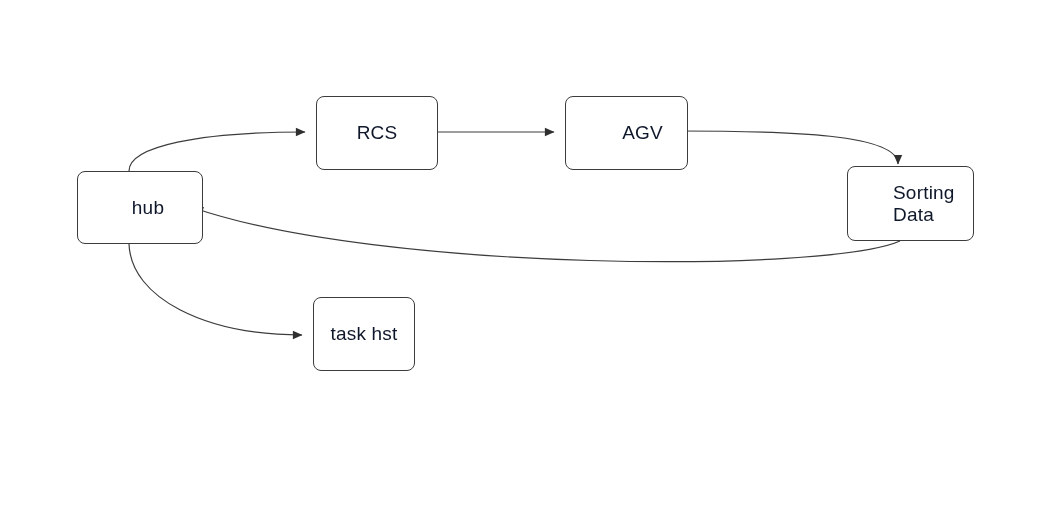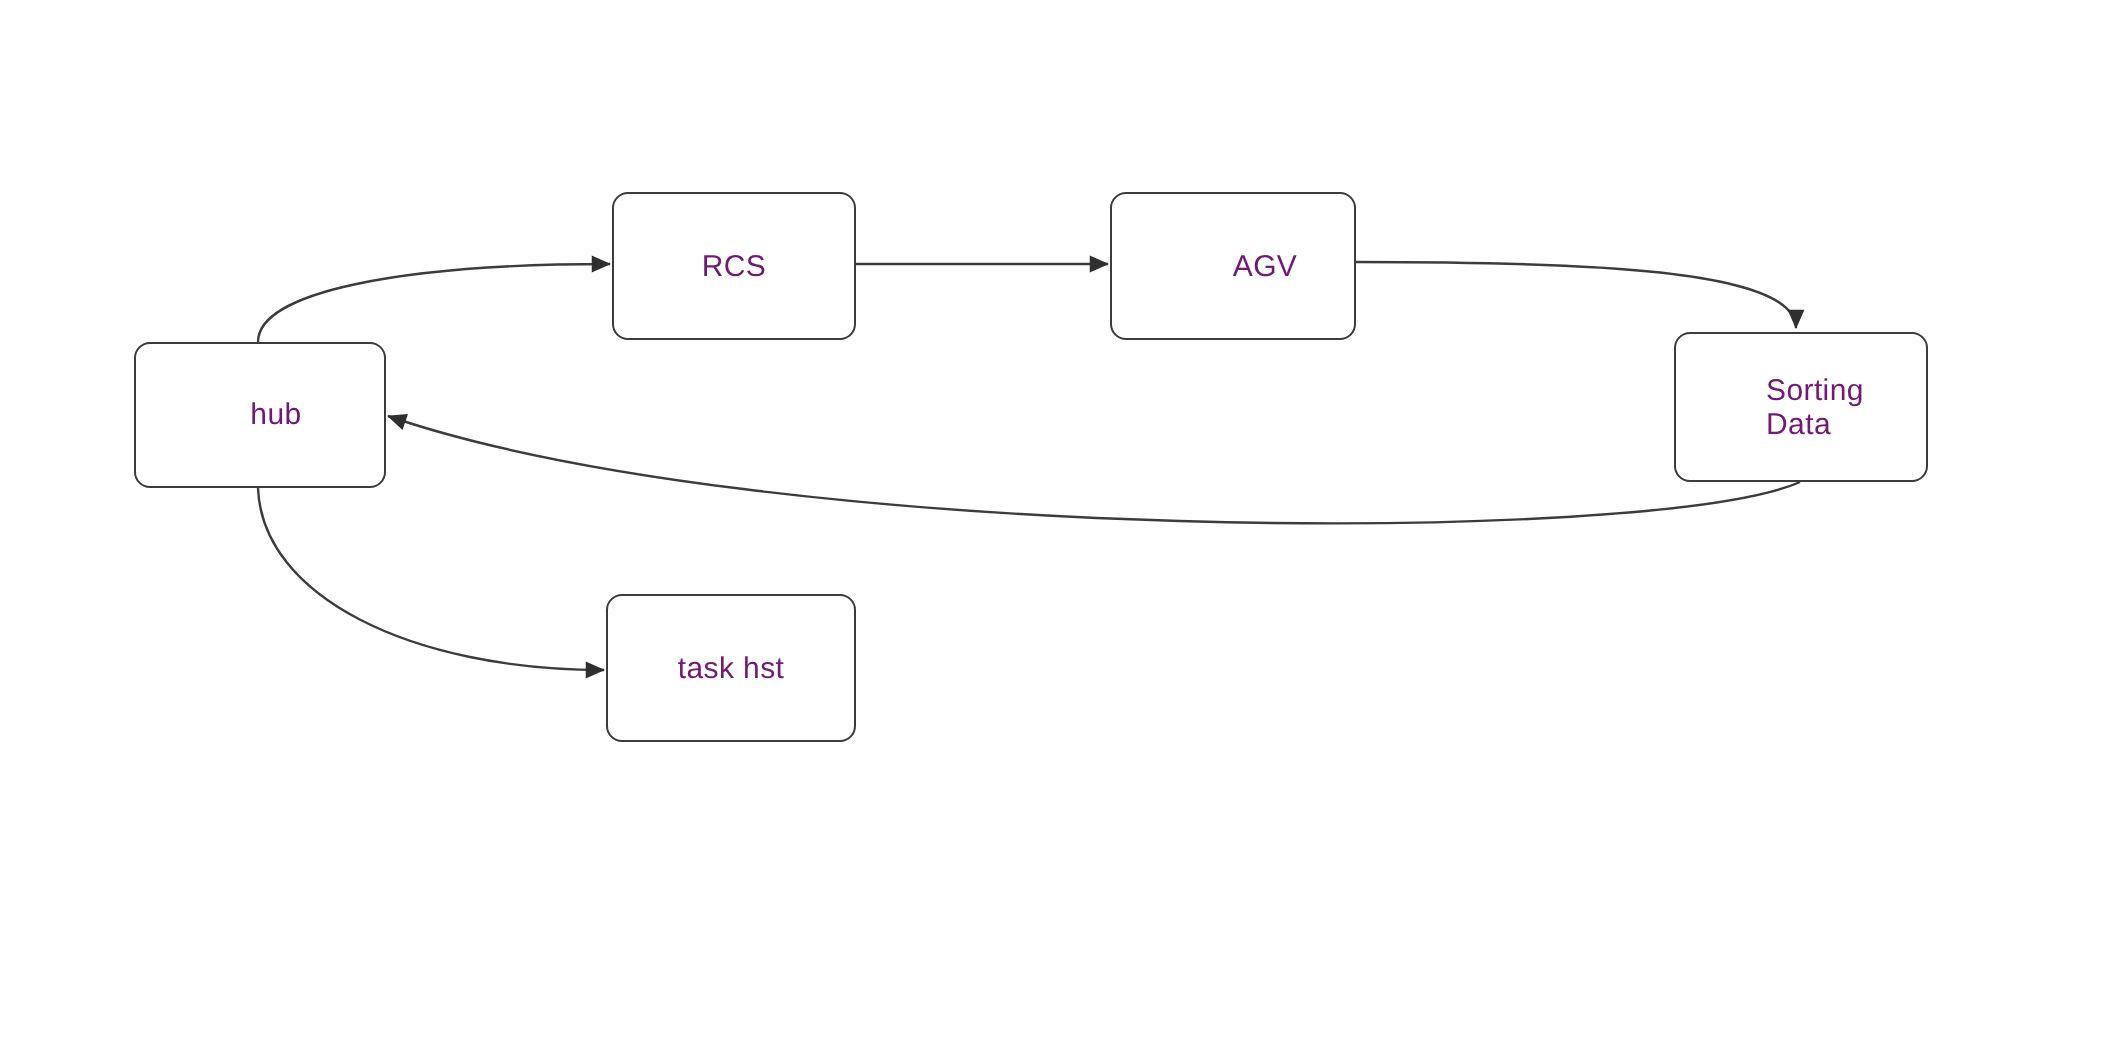--- a/index.html
+++ b/index.html
@@ -29,30 +29,31 @@
   }
   .node {
     position: absolute;
     box-sizing: border-box;
     background: #ffffff;
     border: 1.3px solid #3c3c3c;
     border-radius: 8px;
     display: flex;
     align-items: center;
     justify-content: center;
-    font-size: 15px;
-    color: #701a75;
+    font-size: 19px;
+    color: #0f172a;
     letter-spacing: 0.2px;
     cursor: default;
+    margin-left: 10px;
   }
   .node-hub          { left: 67px;  top: 171px; width: 126px; height: 73px; padding-left: 16px; }
   .node-rcs          { left: 306px; top: 96px;  width: 122px; height: 74px; }
   .node-agv          { left: 555px; top: 96px;  width: 123px; height: 74px; padding-left: 32px; }
   .node-sorting-data { left: 837px; top: 166px; width: 127px; height: 75px; padding-left: 45px; }
-  .node-task-hst     { left: 303px; top: 297px; width: 125px; height: 74px; }
+  .node-task-hst     { left: 303px; top: 297px; width: 102px; height: 74px; }
 </style>
 </head>
 <body>
 
 <div class="canvas">
 
   <svg class="edges-layer" width="1052" height="523" viewBox="0 0 1052 523" xmlns="http://www.w3.org/2000/svg">
     <defs>
       <marker id="arrowhead" viewBox="0 0 10 10" refX="9.5" refY="5" markerWidth="10" markerHeight="8" orient="auto">
         <path d="M 0 0.6 L 10 5 L 0 9.4 z" fill="#2f2f2f"></path>

